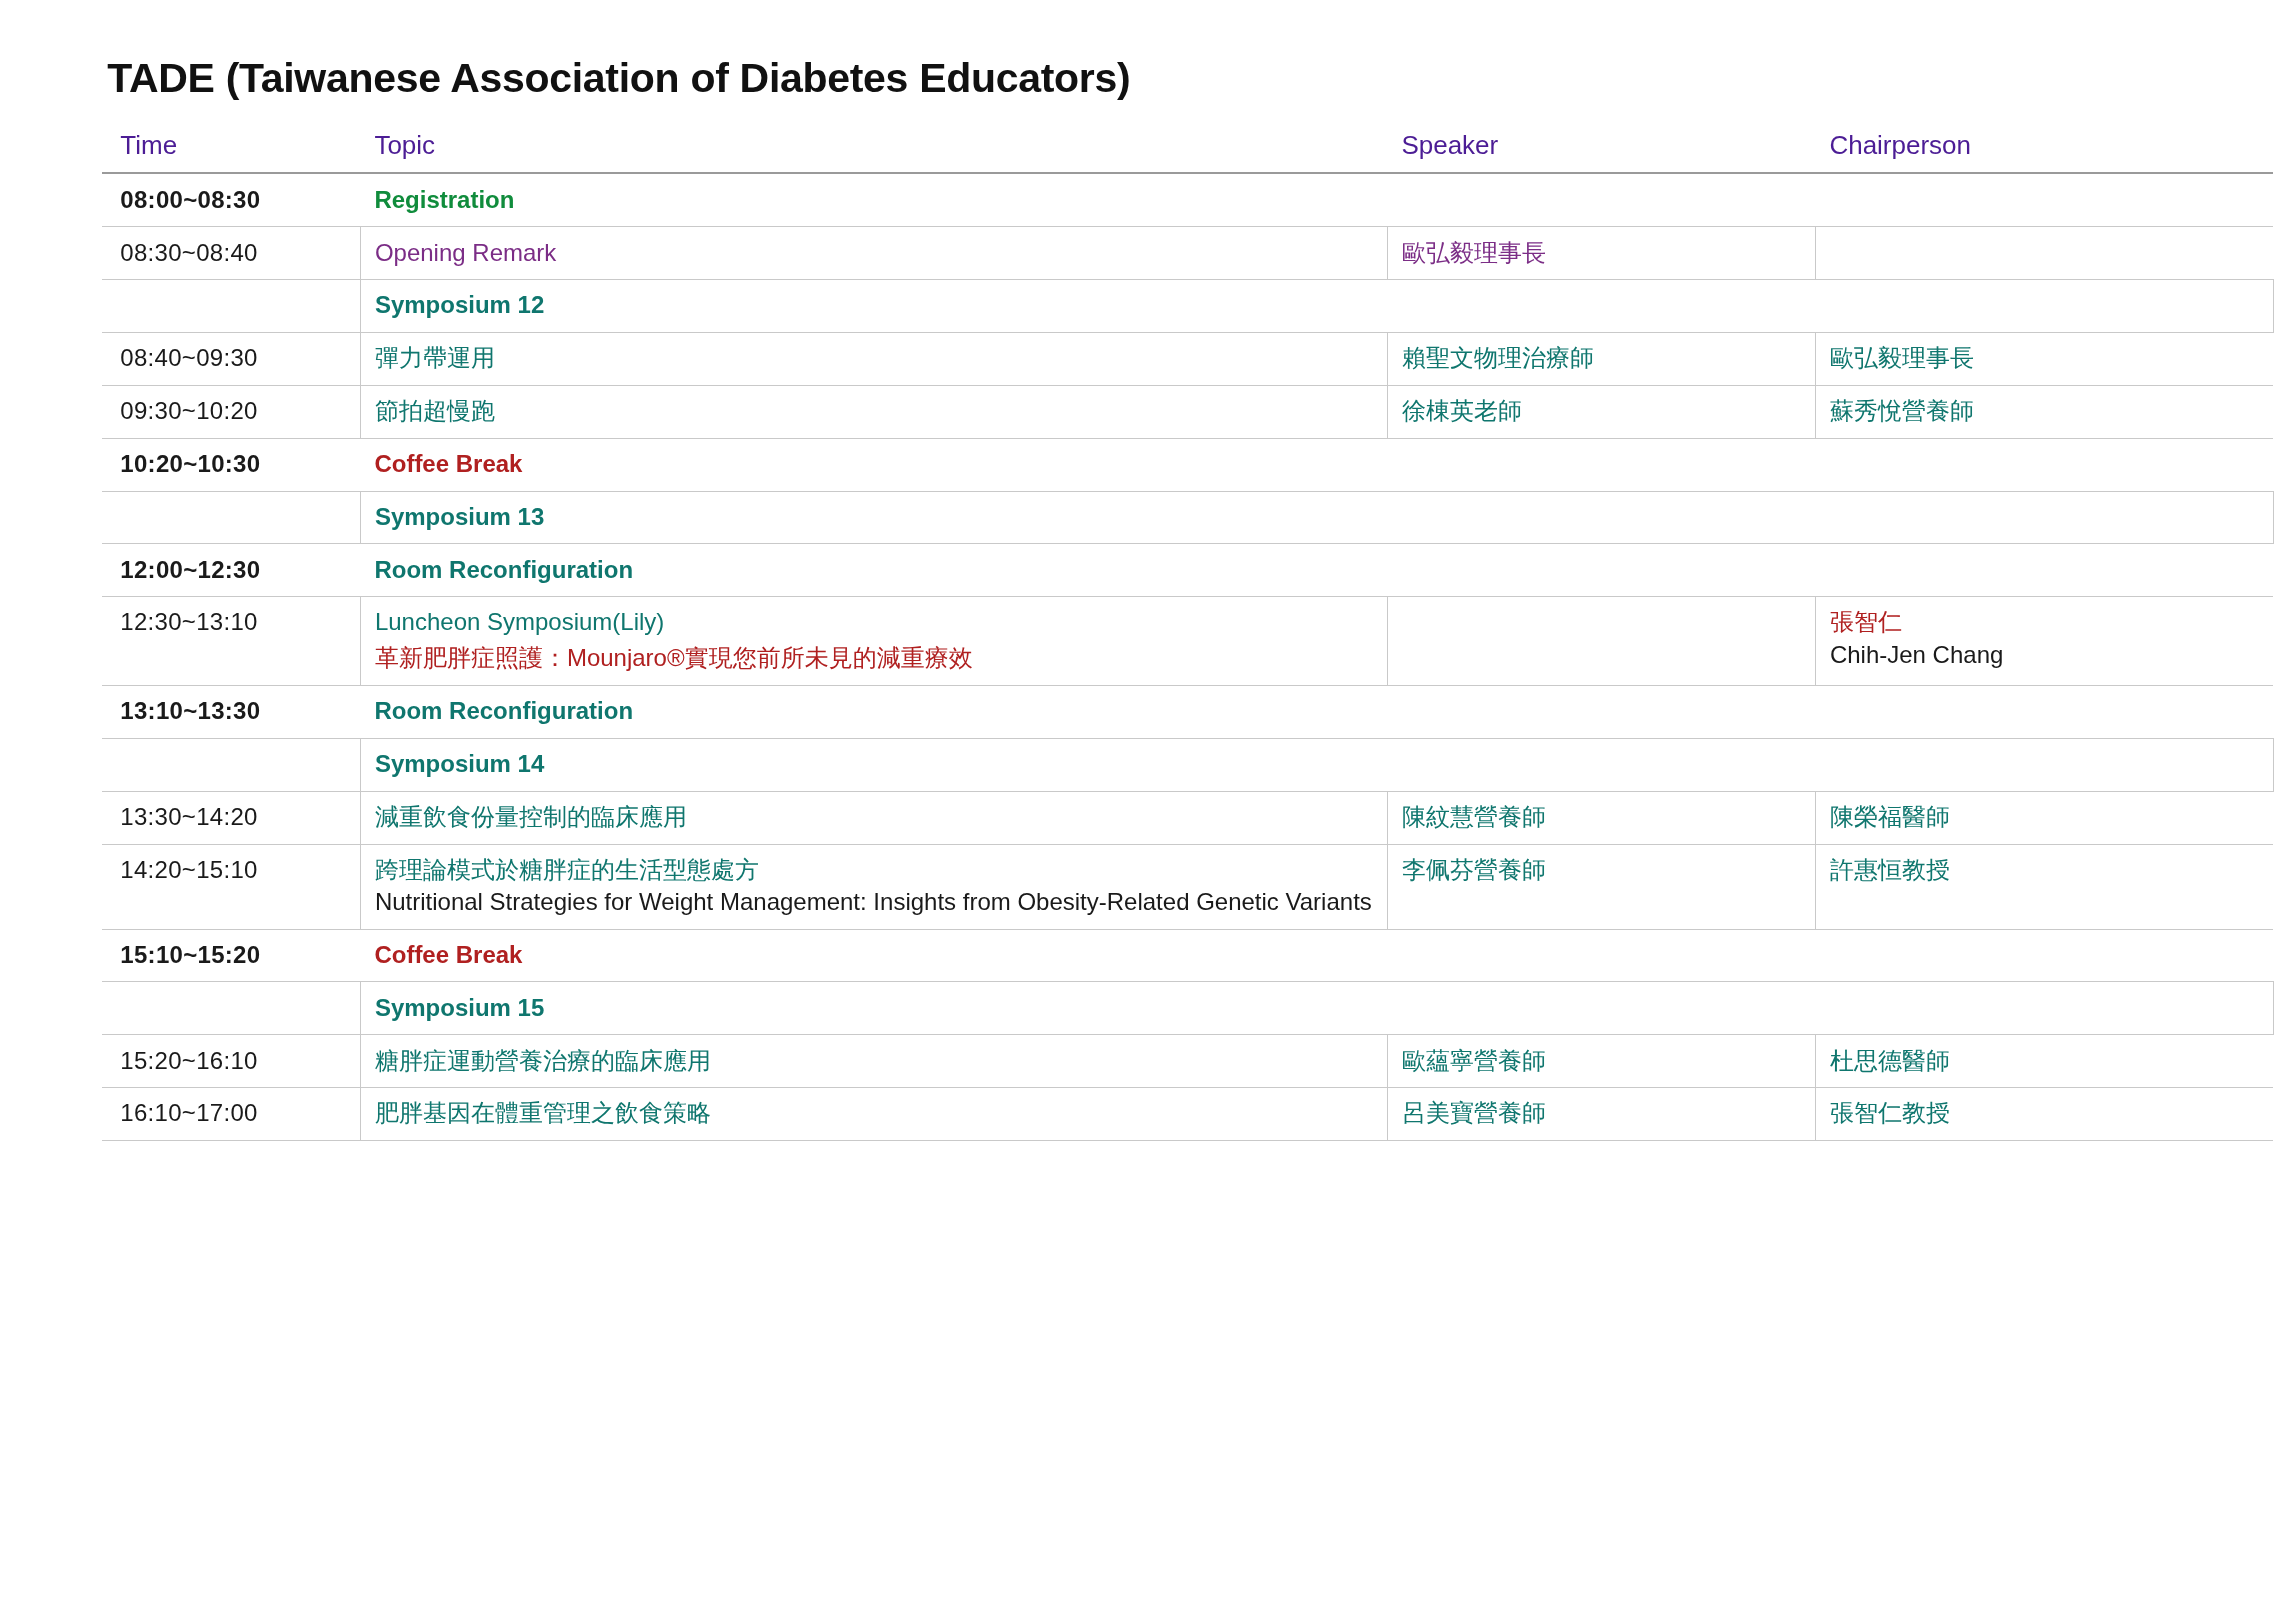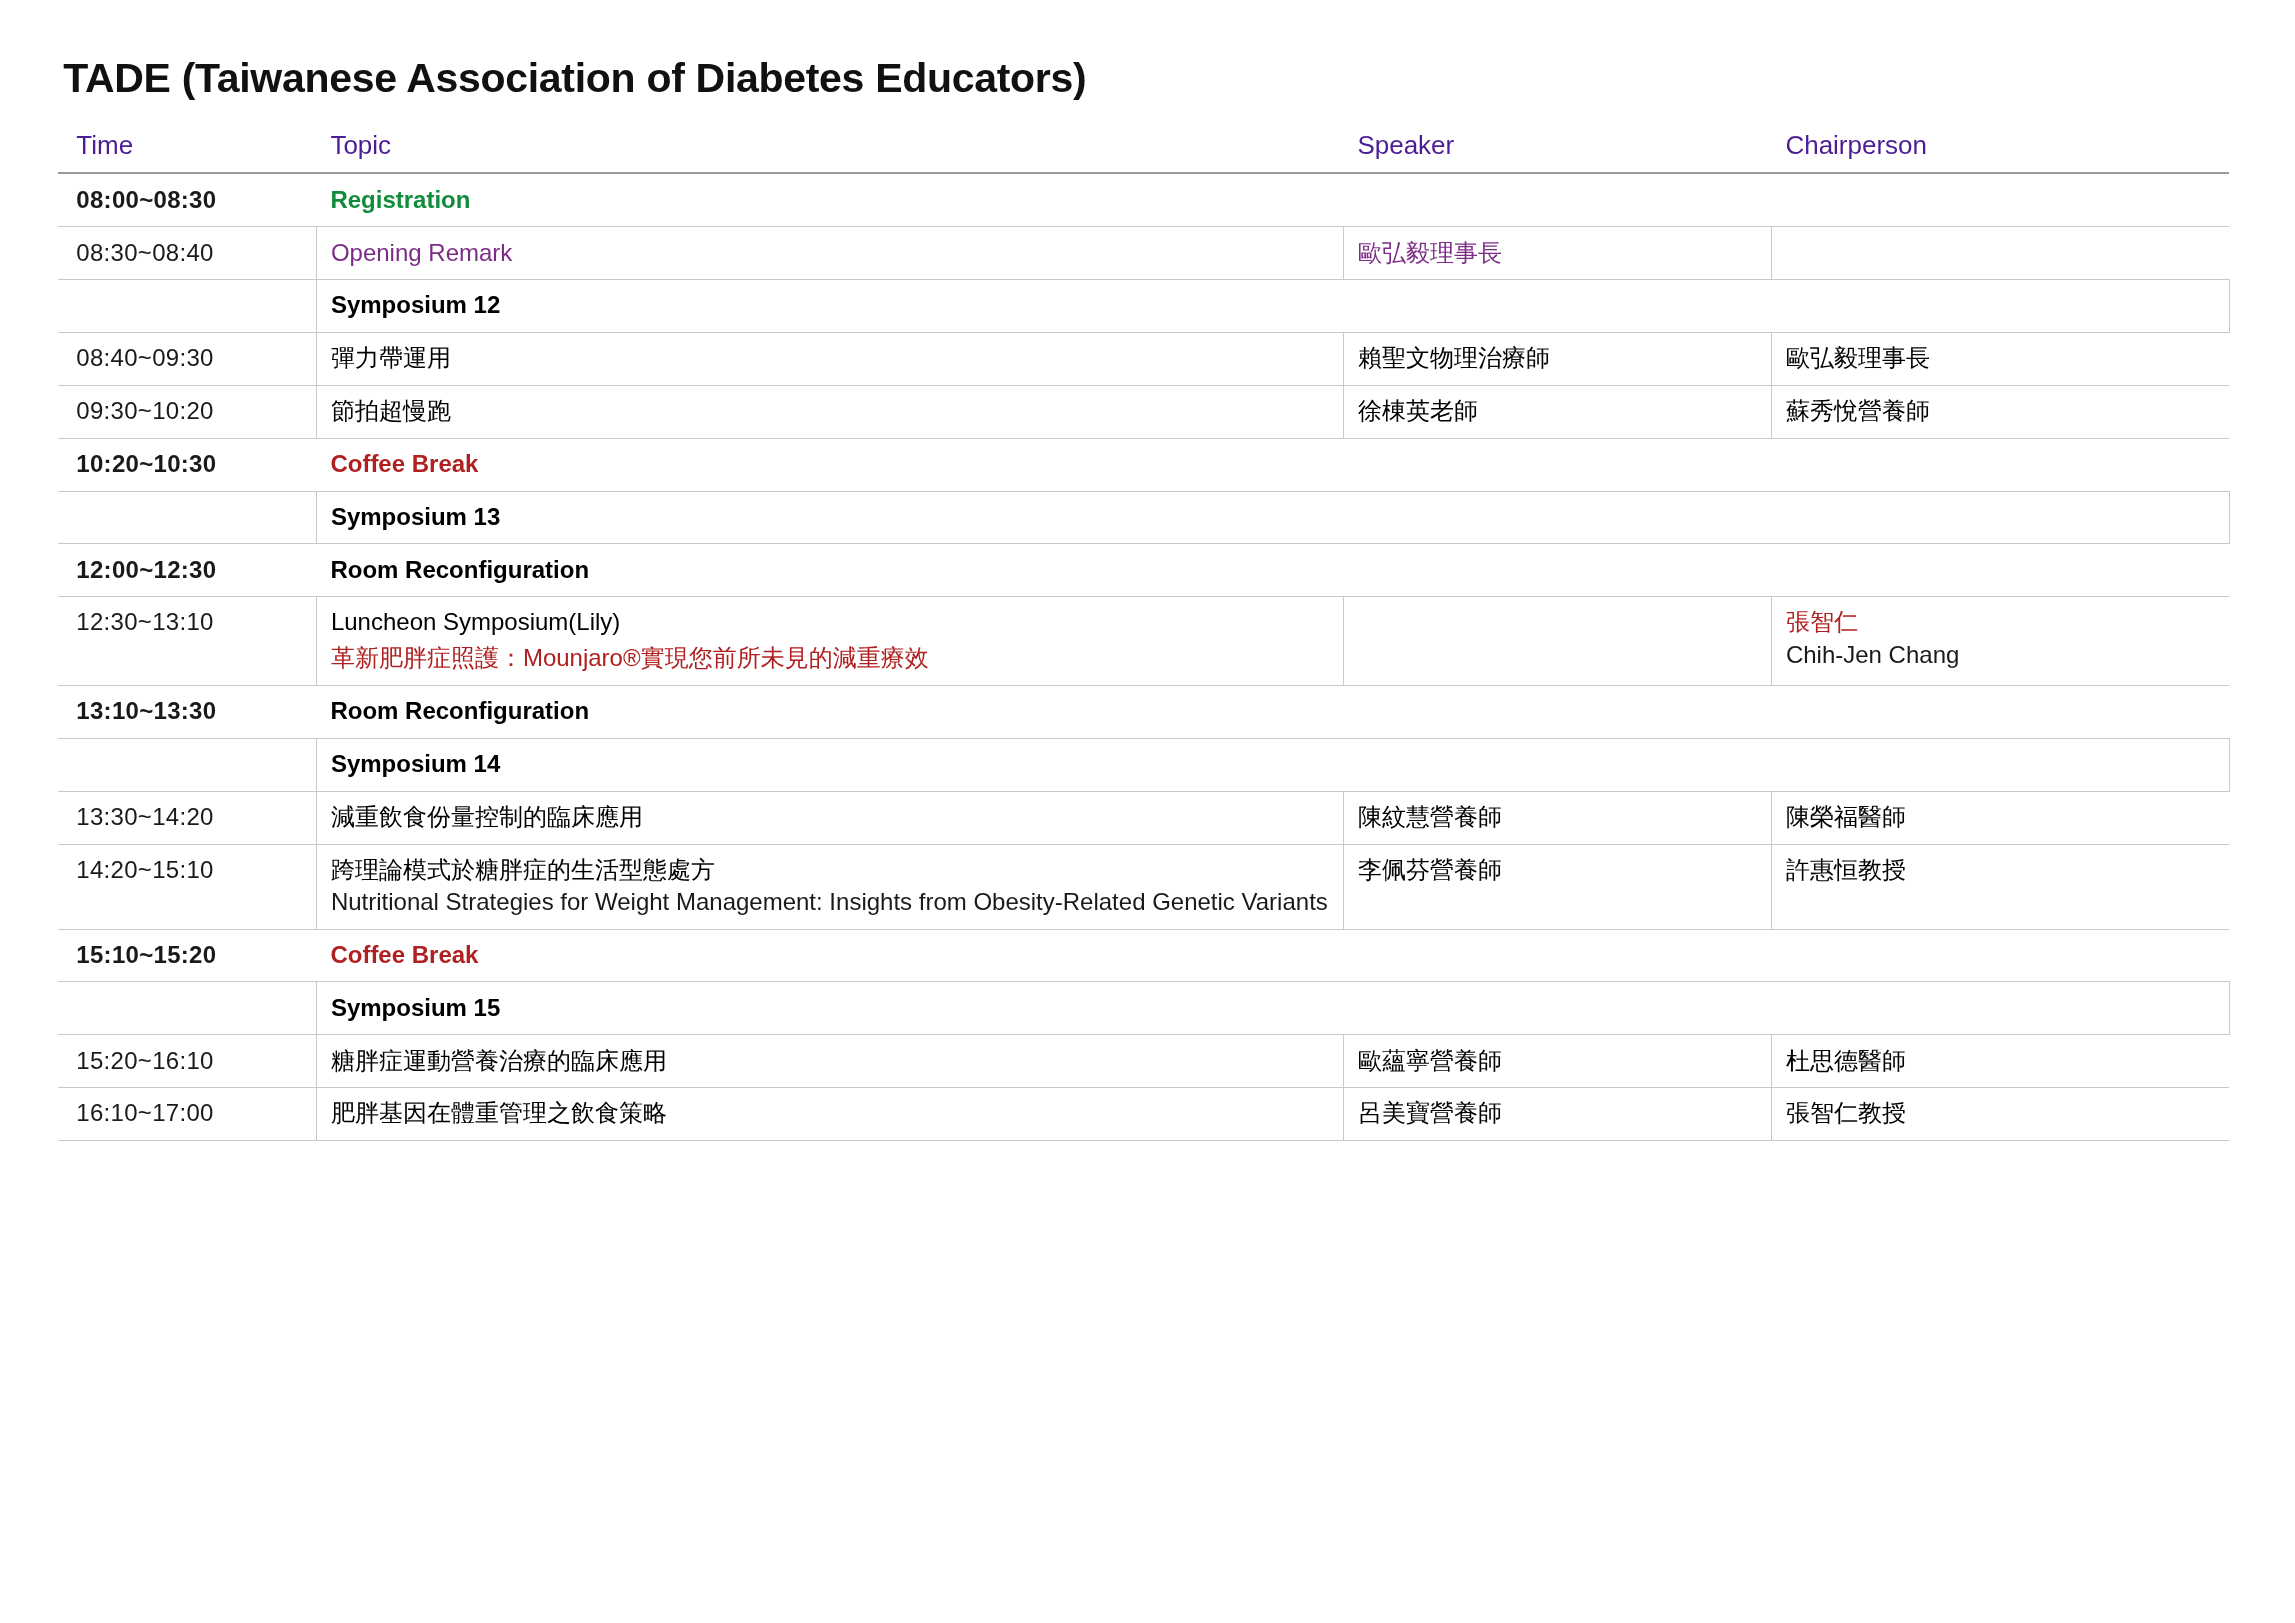--- a/index.html
+++ b/index.html
@@ -10,20 +10,21 @@
   body {
     font-family: "Liberation Sans", "DejaVu Sans", sans-serif;
     color: #1a1a1a;
     width: 2295px;
     height: 1623px;
     overflow: hidden;
   }
   .page {
     padding: 46px 72px 0 58px;
     box-sizing: border-box;
+    margin-left: 44px;
   }
   .doc-title {
     font-size: 41px;
     font-weight: bold;
     letter-spacing: -0.3px;
     margin: 9.2px 0 23.6px 5.2px;
     color: #111111;
   }
   table.schedule {
     width: 100%;
@@ -84,21 +85,21 @@
     margin-top: 3.9px;
     font-weight: normal;
   }
   .eng-line {
     display: block;
     font-weight: normal;
   }
   .green  { color: #108c3c; }
   .purple { color: #7b2d86; }
   .red    { color: #b02020; }
-  .dark   { color: #000000; }
+  .dark   { color: #0f766e; }
 
   .last-row td {
     border-bottom: 1.3px solid #c9c9c9;
   }
 </style>
 </head>
 <body>
 
 <div class="page">
 

